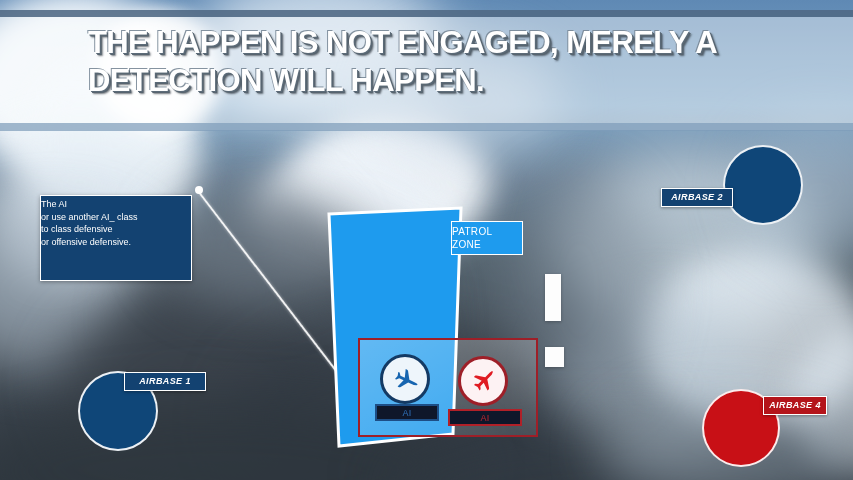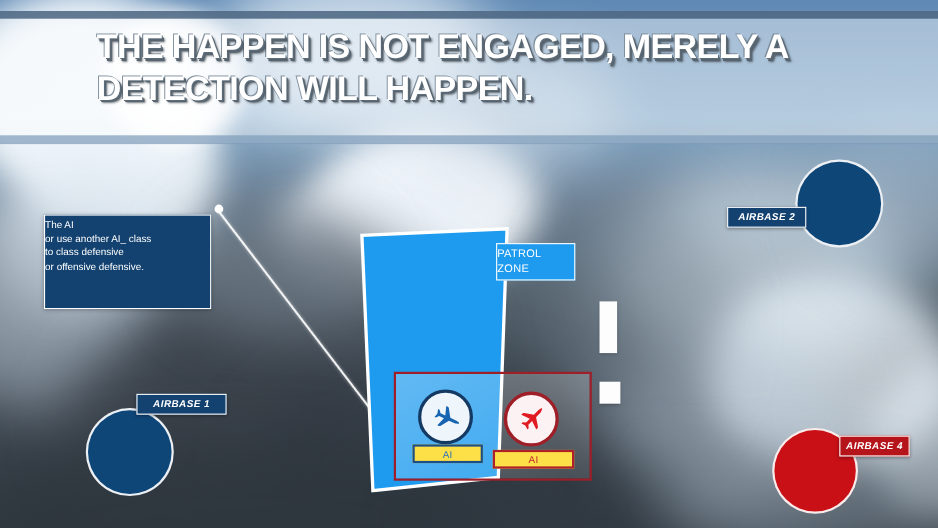--- a/index.html
+++ b/index.html
@@ -159,21 +159,21 @@
     width:50px;height:50px;border-radius:50%;
     box-sizing:border-box;
     display:flex;align-items:center;justify-content:center;
   }
   .disc-blue{background:#eef5fb;border:3px solid #143a64;}
   .disc-red{background:#fdf2f3;border:3px solid #9e1f28;}
   .disc svg{display:block;}
 
   .tag{
     position:absolute;height:17px;
-    background:#fde047;box-sizing:border-box;
+    background:#0f172a;box-sizing:border-box;
     font-size:9px;text-align:center;line-height:15px;
     letter-spacing:.3px;
   }
   .tag-blue{left:375px;top:404px;width:64px;border:2px solid #1d4e86;color:#2f72bb;}
   .tag-red{left:448px;top:409px;width:74px;border:2px solid #b02028;color:#c0262f;}
 
   
   .base{position:absolute;border-radius:50%;box-sizing:border-box;}
   .base-navy{background:#0f4678;border:2px solid rgba(255,255,255,.92);}
   .base-red{background:#c81016;border:2px solid rgba(255,255,255,.92);}
@@ -184,21 +184,21 @@
 
   .blabel{
     position:absolute;height:19px;box-sizing:border-box;
     font-size:9px;font-weight:bold;color:#ffffff;
     line-height:16px;text-align:center;letter-spacing:.4px;
     box-shadow:0 1px 3px rgba(0,0,0,.35);
     font-style:italic;
   }
   .blabel-navy{background:#134271;border:1.5px solid #ffffff;}
   .blabel-red{background:#b4141a;border:1.5px solid #ffffff;}
-  .lab1{left:124px;top:358px;width:82px;}
+  .lab1{left:124px;top:372px;width:82px;}
   .lab2{left:661px;top:188px;width:72px;}
   .lab4{left:763px;top:396px;width:64px;}
 </style>
 </head>
 <body>
 
 <div id="slide">
 
   <div class="sky sky-base"></div>
   <div class="sky">

